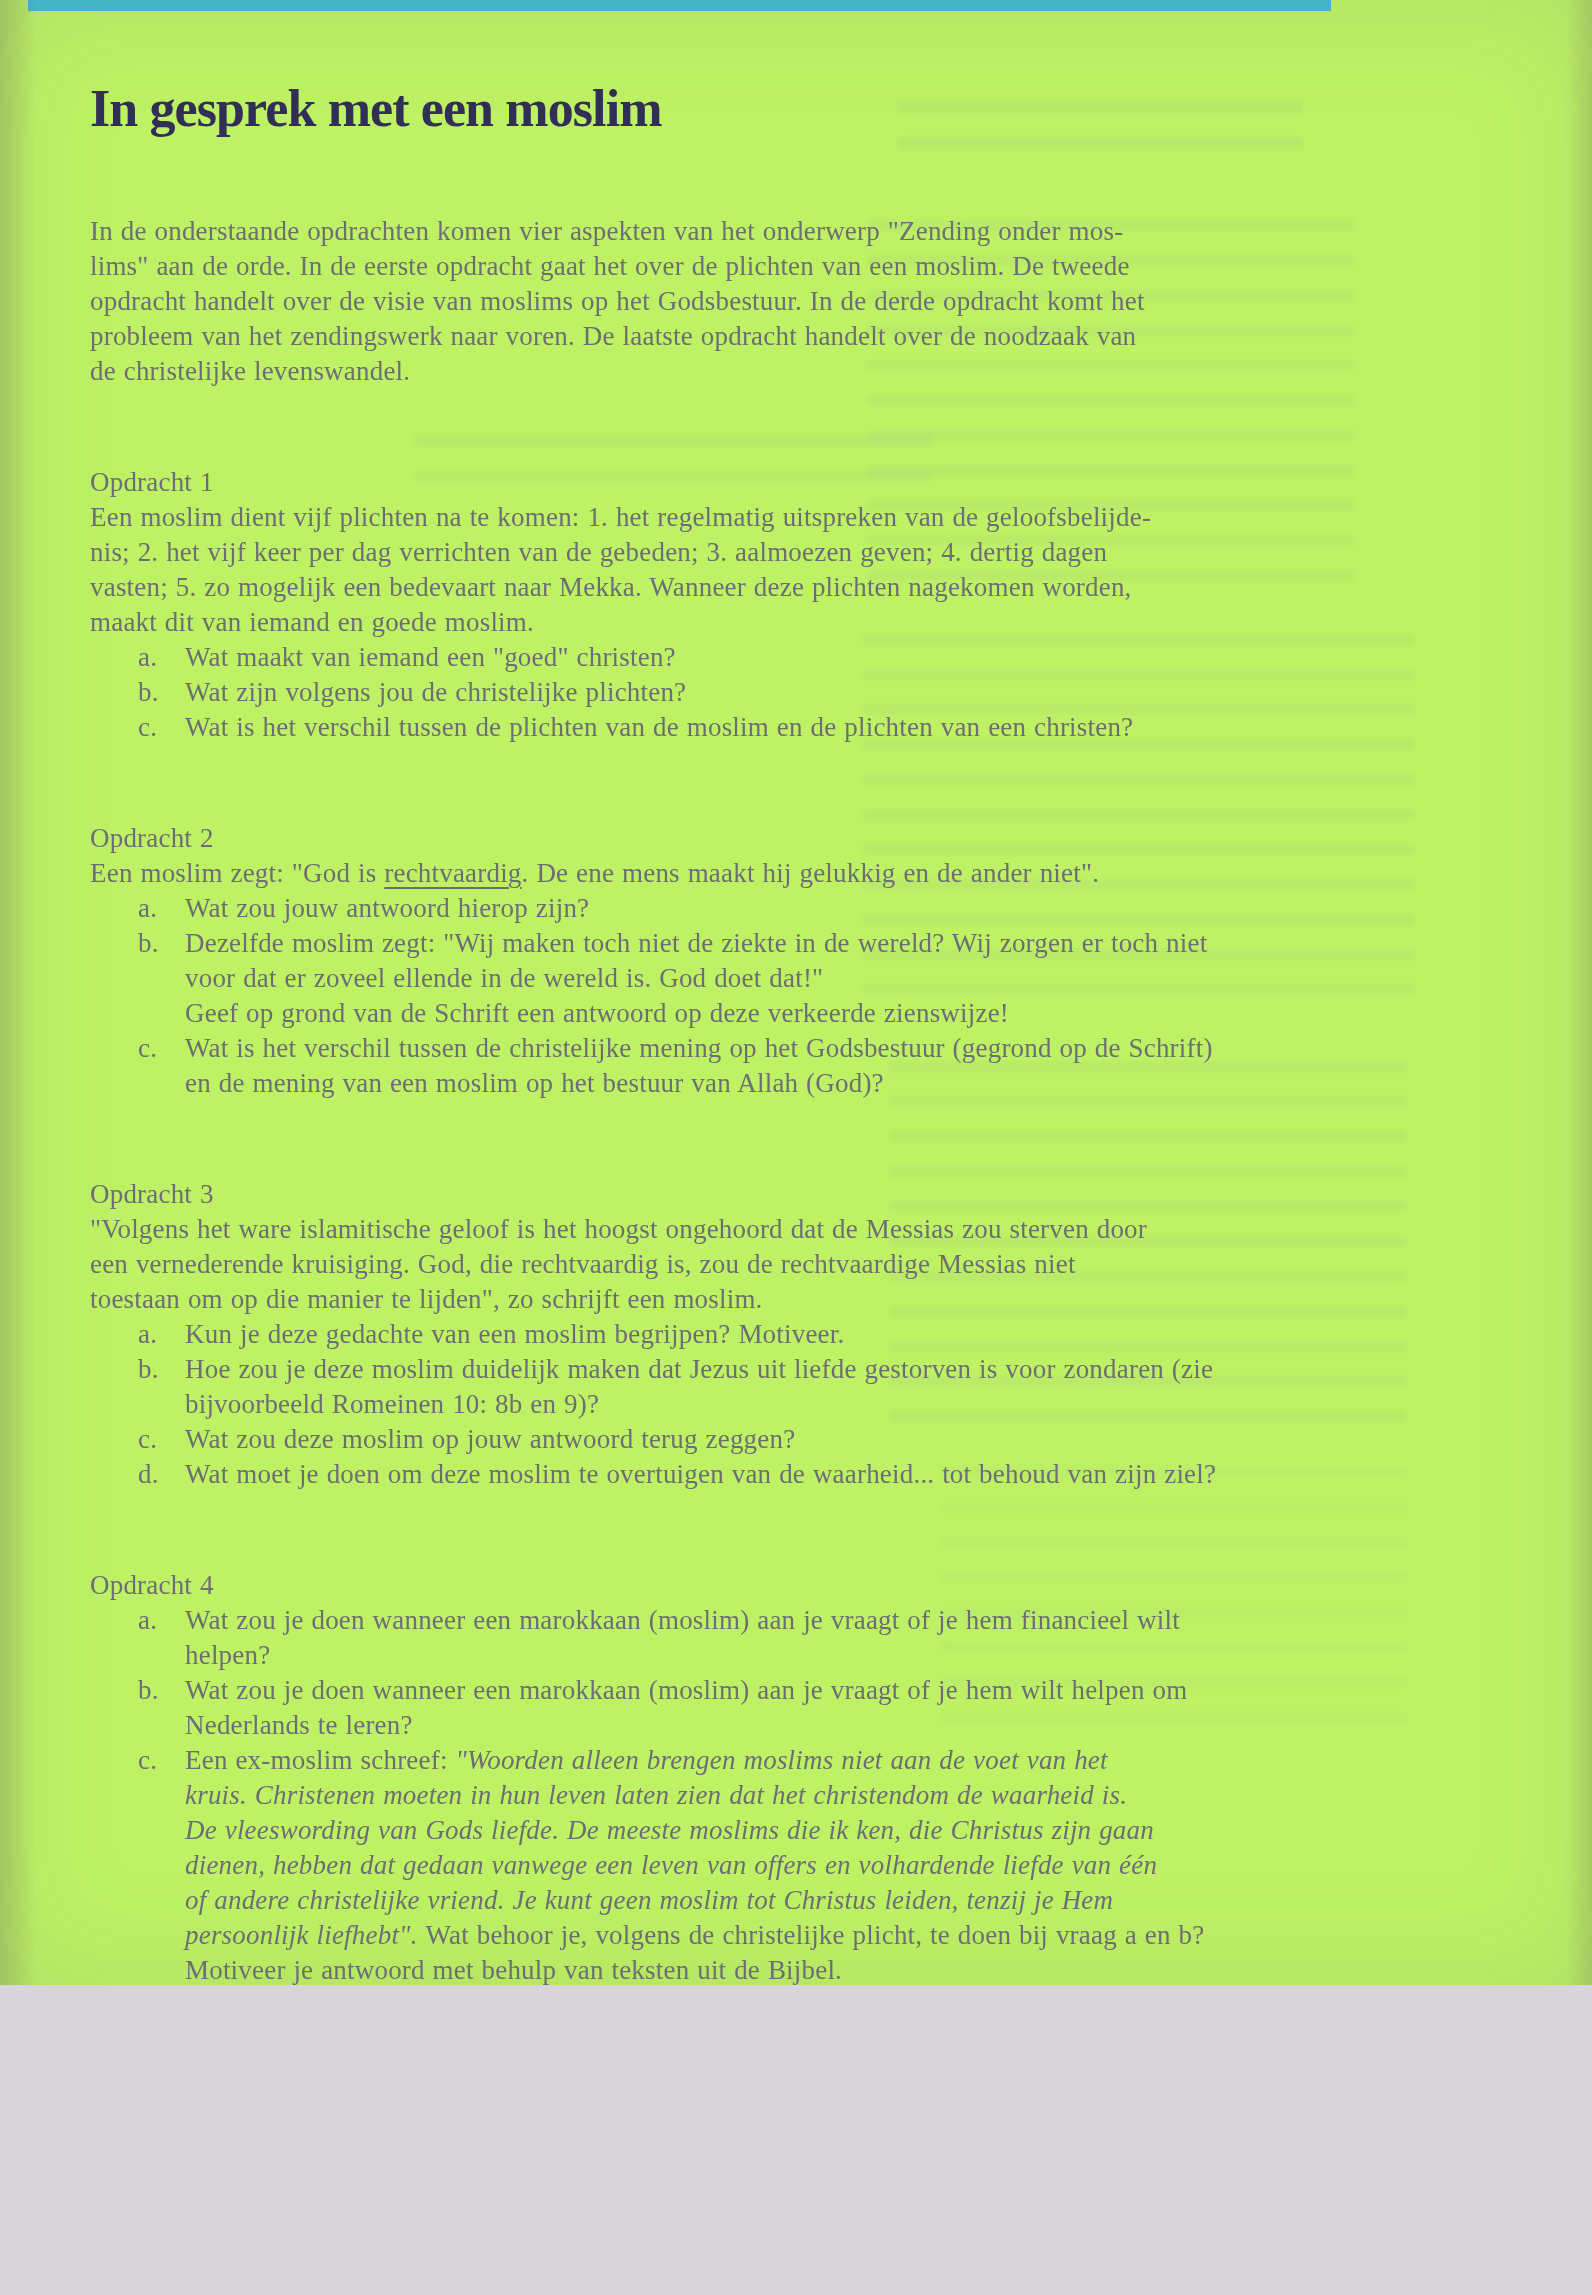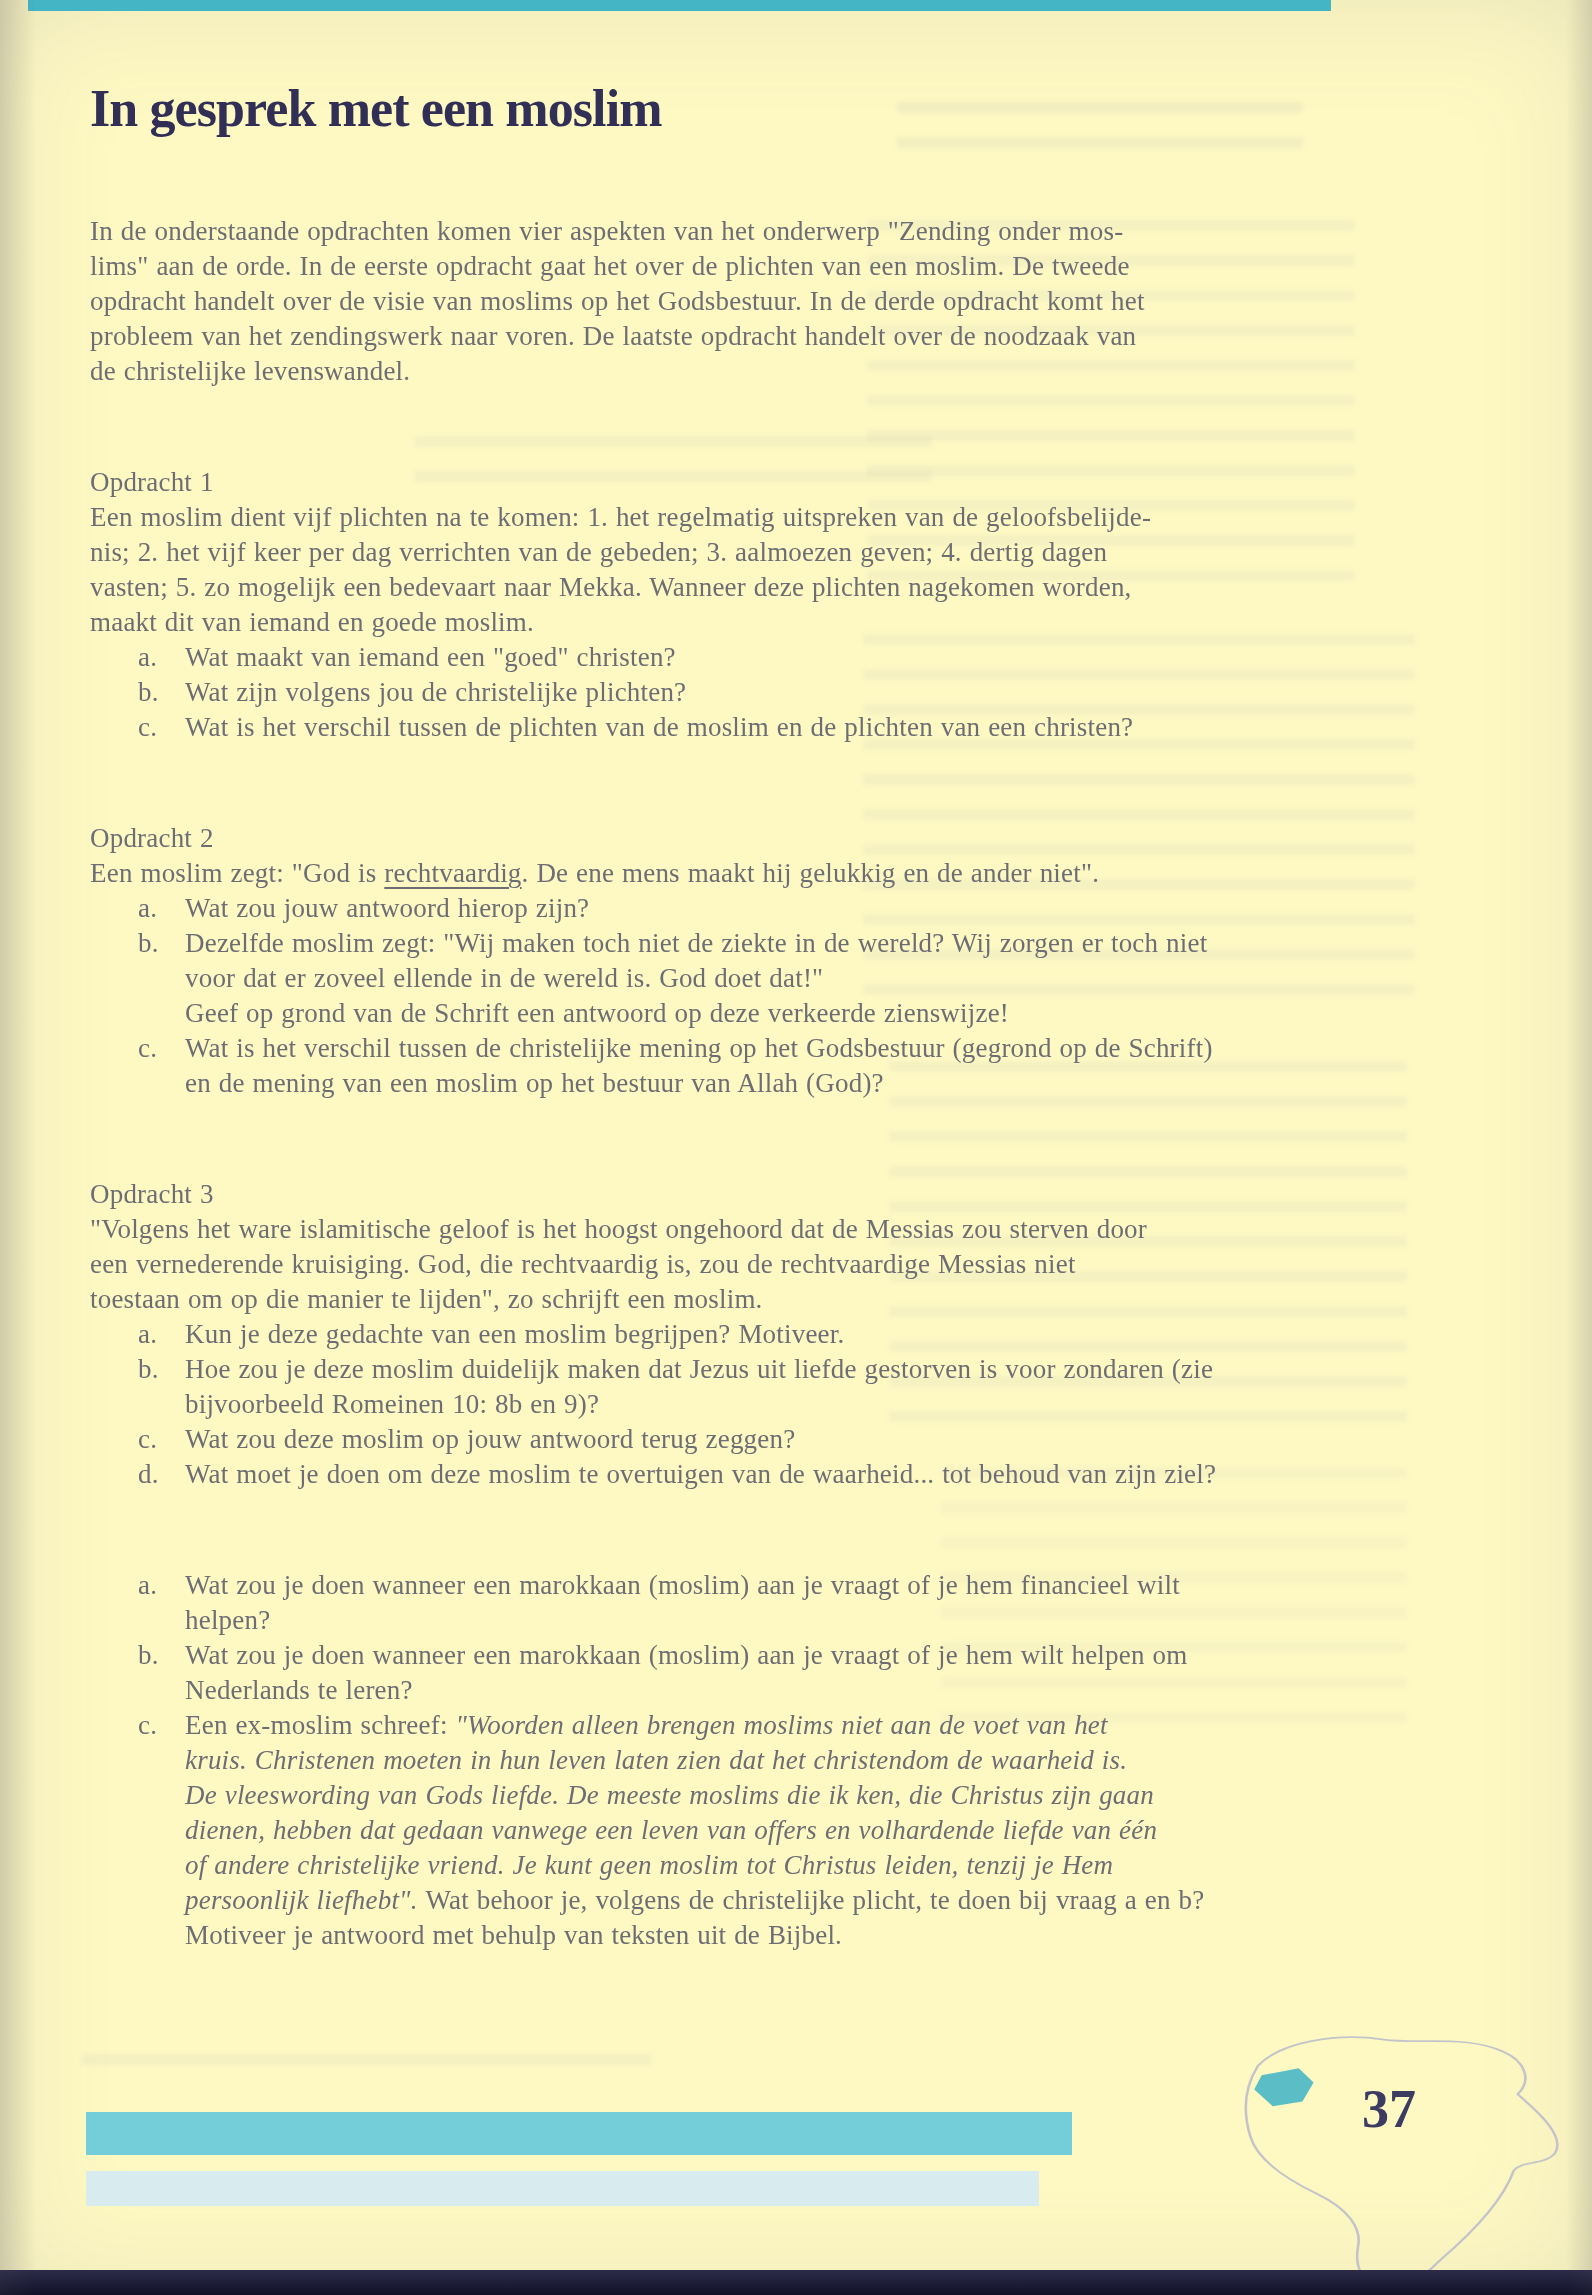--- a/index.html
+++ b/index.html
@@ -1,18 +1,18 @@
 <!DOCTYPE html>
 <html style="font-size:14px"><head>
 <meta charset="utf-8">
 <style>
   html,body{margin:0;padding:0;background:#d8d6da;}
   .page{
-    position:relative;width:1592px;height:2295px;margin:0 auto;
-    background:#fef9c3;overflow:hidden;
+    position:relative;width:1592px;height:1985px;margin:0 auto;
+    background:#bef264;overflow:hidden;
     font-family:"Liberation Serif",serif;
     box-shadow:inset 0 0 121px rgba(95,95,115,.14);
   }
   .topbar{position:absolute;left:28px;top:0;width:1303px;height:11.2px;background:#43b5c5;}
   .title{position:absolute;left:90px;top:79px;margin:0;
     font-size:52px;font-weight:bold;color:#312f56;letter-spacing:-0.9px;}
   .content{position:absolute;left:90px;top:214px;width:1396px;
     color:#6d6d74;font-size:27px;line-height:35px;letter-spacing:0.2px;word-spacing:0.9px;}
   .para{margin:0;white-space:pre-line;}
   .section{margin-top:76px;}
@@ -127,20 +127,21 @@
           <span class="itext">Wat zou deze moslim op jouw antwoord terug zeggen?</span>
         </div>
         <div class="item">
           <span class="label">d.</span>
           <span class="itext">Wat moet je doen om deze moslim te overtuigen van de waarheid... tot behoud van zijn ziel?</span>
         </div>
       </div>
     </div>
 
     <div class="section">
+      <p class="heading">Opdracht 4</p>
       <div class="items">
         <div class="item">
           <span class="label">a.</span>
           <span class="itext">Wat zou je doen wanneer een marokkaan (moslim) aan je vraagt of je hem financieel wilt
 helpen?</span>
         </div>
         <div class="item">
           <span class="label">b.</span>
           <span class="itext">Wat zou je doen wanneer een marokkaan (moslim) aan je vraagt of je hem wilt helpen om
 Nederlands te leren?</span>

